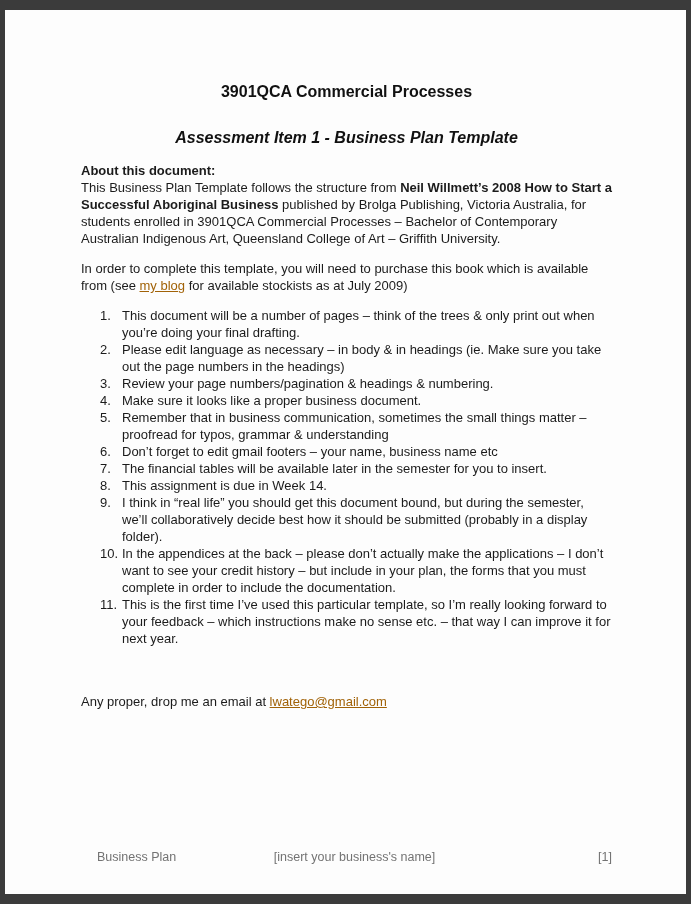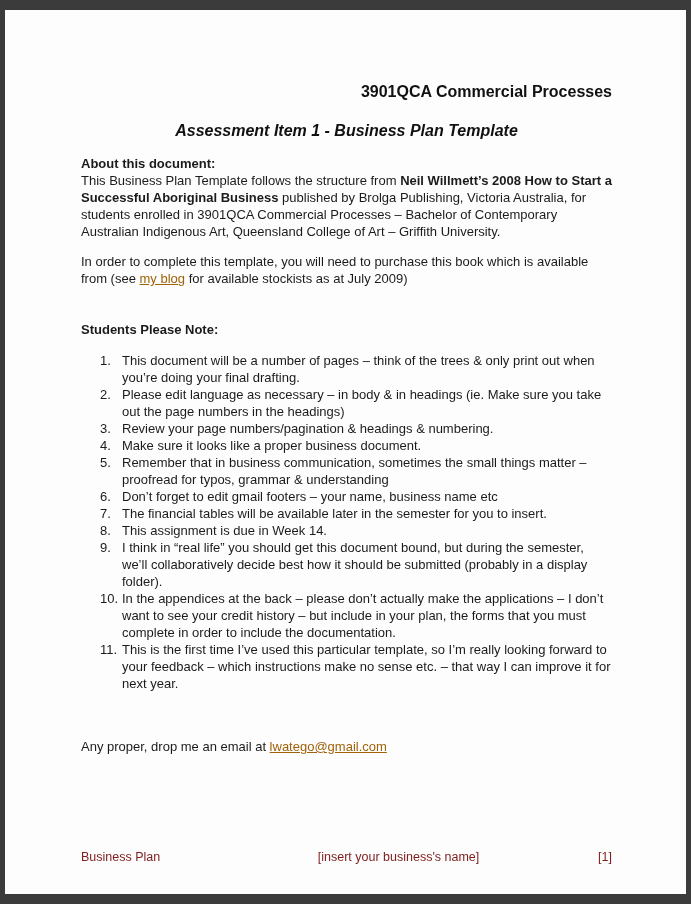--- a/index.html
+++ b/index.html
@@ -19,21 +19,21 @@
     font-size: 13px;
     line-height: 17px;
   }
   h1.doc-title, h2.doc-title {
     text-align: center;
     font-size: 16px;
     line-height: 19px;
     font-weight: bold;
     color: #111;
   }
-  h1.doc-title { margin-bottom: 20px; text-align: right; }
+  h1.doc-title { margin-bottom: 27px; }
   h2.doc-title { margin-bottom: 15px; font-style: italic; }
   .heading {
     font-weight: bold;
     margin-bottom: 0;
   }
   p.body-para { margin-bottom: 13px; }
   .notes-heading { margin-top: 34px; margin-bottom: 14px; }
   a.link {
     color: #a16207;
     text-decoration: underline;
@@ -49,45 +49,44 @@
   }
   ol.notes-list .num {
     display: inline-block;
     min-width: 22px;
     flex-shrink: 0;
   }
   ol.notes-list .txt { flex: 1; }
   .contact { margin-top: 46px; }
   .footer {
     position: absolute;
-    left: 76px; right: 74px; bottom: 28px;
+    left: 92px; right: 74px; bottom: 28px;
     display: flex;
     align-items: baseline;
     font-size: 12.5px;
-    color: #7f1d1d;
+    color: #737373;
   }
   .footer .f-left  { flex: 1; text-align: left; }
-  .footer .f-center{ flex: 2; text-align: right; }
+  .footer .f-center{ flex: 2; text-align: center; }
   .footer .f-right { flex: 1; text-align: right; }
 </style>
 </head>
 <body>
 
 <div class="page">
 
   <h1 class="doc-title">3901QCA Commercial Processes</h1>
   <h2 class="doc-title">Assessment Item 1 - Business Plan Template</h2>
 
   <p class="heading">About this document:</p>
 
   <p class="body-para"><span>This Business Plan Template follows the structure from </span><b>Neil Willmett’s 2008 How to Start a Successful Aboriginal Business</b><span> published by Brolga Publishing, Victoria Australia, for students enrolled in 3901QCA Commercial Processes – Bachelor of Contemporary Australian Indigenous Art, Queensland College of Art – Griffith University.</span></p>
 
   <p class="body-para"><span>In order to complete this template, you will need to purchase this book which is available from (see </span><a class="link">my blog</a><span> for available stockists as at July 2009)</span></p>
 
-  <p class="heading notes-heading">Students Please Note:</p>
 
   <ol class="notes-list">
     <li>
         <span class="num">1.</span>
         <span class="txt">This document will be a number of pages – think of the trees &amp; only print out when you’re doing your final drafting.</span>
       </li>
     <li>
         <span class="num">2.</span>
         <span class="txt">Please edit language as necessary – in body &amp; in headings (ie. Make sure you take out the page numbers in the headings)</span>
       </li>

